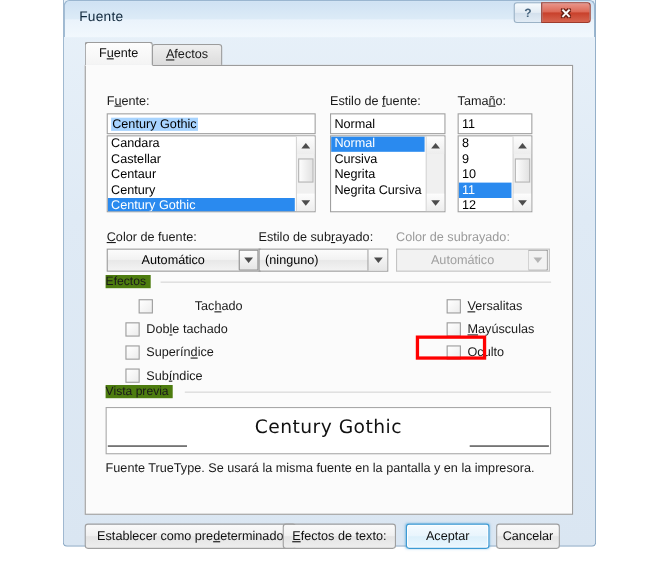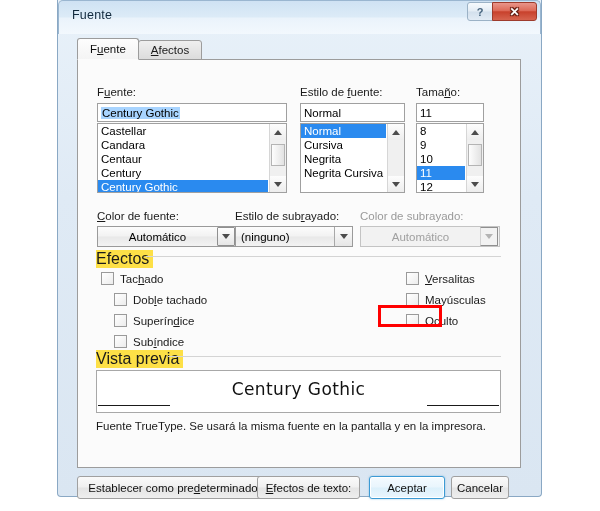--- a/index.html
+++ b/index.html
@@ -190,21 +190,21 @@
   .combo.disabled { background: #f2f2f2; border-color: #c4c4c4; }
   .combo.disabled .cv { color: #a0a0a0; }
   .combo.disabled .carrow { background: #f2f2f2; border-left-color: #d2d2d2; }
   .combo.disabled .tri.down { border-top-color: #b4b4b4; }
 
   
   .group-line {
     position: absolute;
     height: 1px; background: #d4d4d4;
   }
-  .group-label { position: absolute; font-size: 16px; color: #1a1a1a; background: #fde047; padding-right: 4px; }
+  .group-label { position: absolute; font-size: 11px; color: #1a1a1a; background: #4d7c0f; padding-right: 4px; }
 
   
   .chk-row { position: absolute; display: flex; align-items: center; }
   .chk {
     width: 13px; height: 13px;
     border: 1px solid #9a9a9a;
     background: linear-gradient(135deg, #ffffff 0%, #f4f4f4 60%, #ececec 100%);
     box-sizing: border-box;
     margin-right: 6px;
     flex: none;
@@ -280,22 +280,22 @@
     </div>
 
     <div class="panel">
 
       <div class="lbl" style="left:19px; top:26px;"><span>F</span><u>u</u><span>ente:</span></div>
       <div class="tinput" style="left:19px; top:43px; width:190px;">
         <span class="sel-highlight">Century Gothic</span>
       </div>
       <div class="listbox" style="left:19px; top:63px; width:190px; height:70px;">
         <div class="listitems">
+          <div class="litem">Candara</div>
           <div class="litem">Castellar</div>
-          <div class="litem">Candara</div>
           <div class="litem">Centaur</div>
           <div class="litem">Century</div>
         </div>
         <div class="litem sel" style="position:absolute; left:0; top:56px; right:18px;">Century Gothic</div>
         <div class="sbar">
           <div class="sb-arrow up">
               <span class="tri up"></span>
             </div>
           <div class="sb-thumb" style="top:20px; height:22px;"></div>
           <div class="sb-arrow down">
@@ -368,21 +368,21 @@
       <div class="combo framed disabled" style="left:282px; top:166px; width:140px;">
         <span class="cv">Automático</span>
         <span class="carrow">
             <span class="tri down"></span>
           </span>
       </div>
 
       <div class="group-label" style="left:18px; top:190px;">Efectos</div>
       <div class="group-line" style="left:68px; top:196px; width:355px;"></div>
 
-      <div class="chk-row" style="left:23px; top:212px;">
+      <div class="chk-row" style="left:48px; top:212px;gap:32px;">
         <span class="chk"></span>
         <span class="chk-lbl"><span>Tac</span><u>h</u><span>ado</span></span>
       </div>
       <div class="chk-row" style="left:36px; top:233px;">
         <span class="chk"></span>
         <span class="chk-lbl"><span>Dob</span><u>l</u><span>e tachado</span></span>
       </div>
       <div class="chk-row" style="left:36px; top:254px;">
         <span class="chk"></span>
         <span class="chk-lbl"><span>Superín</span><u>d</u><span>ice</span></span>

